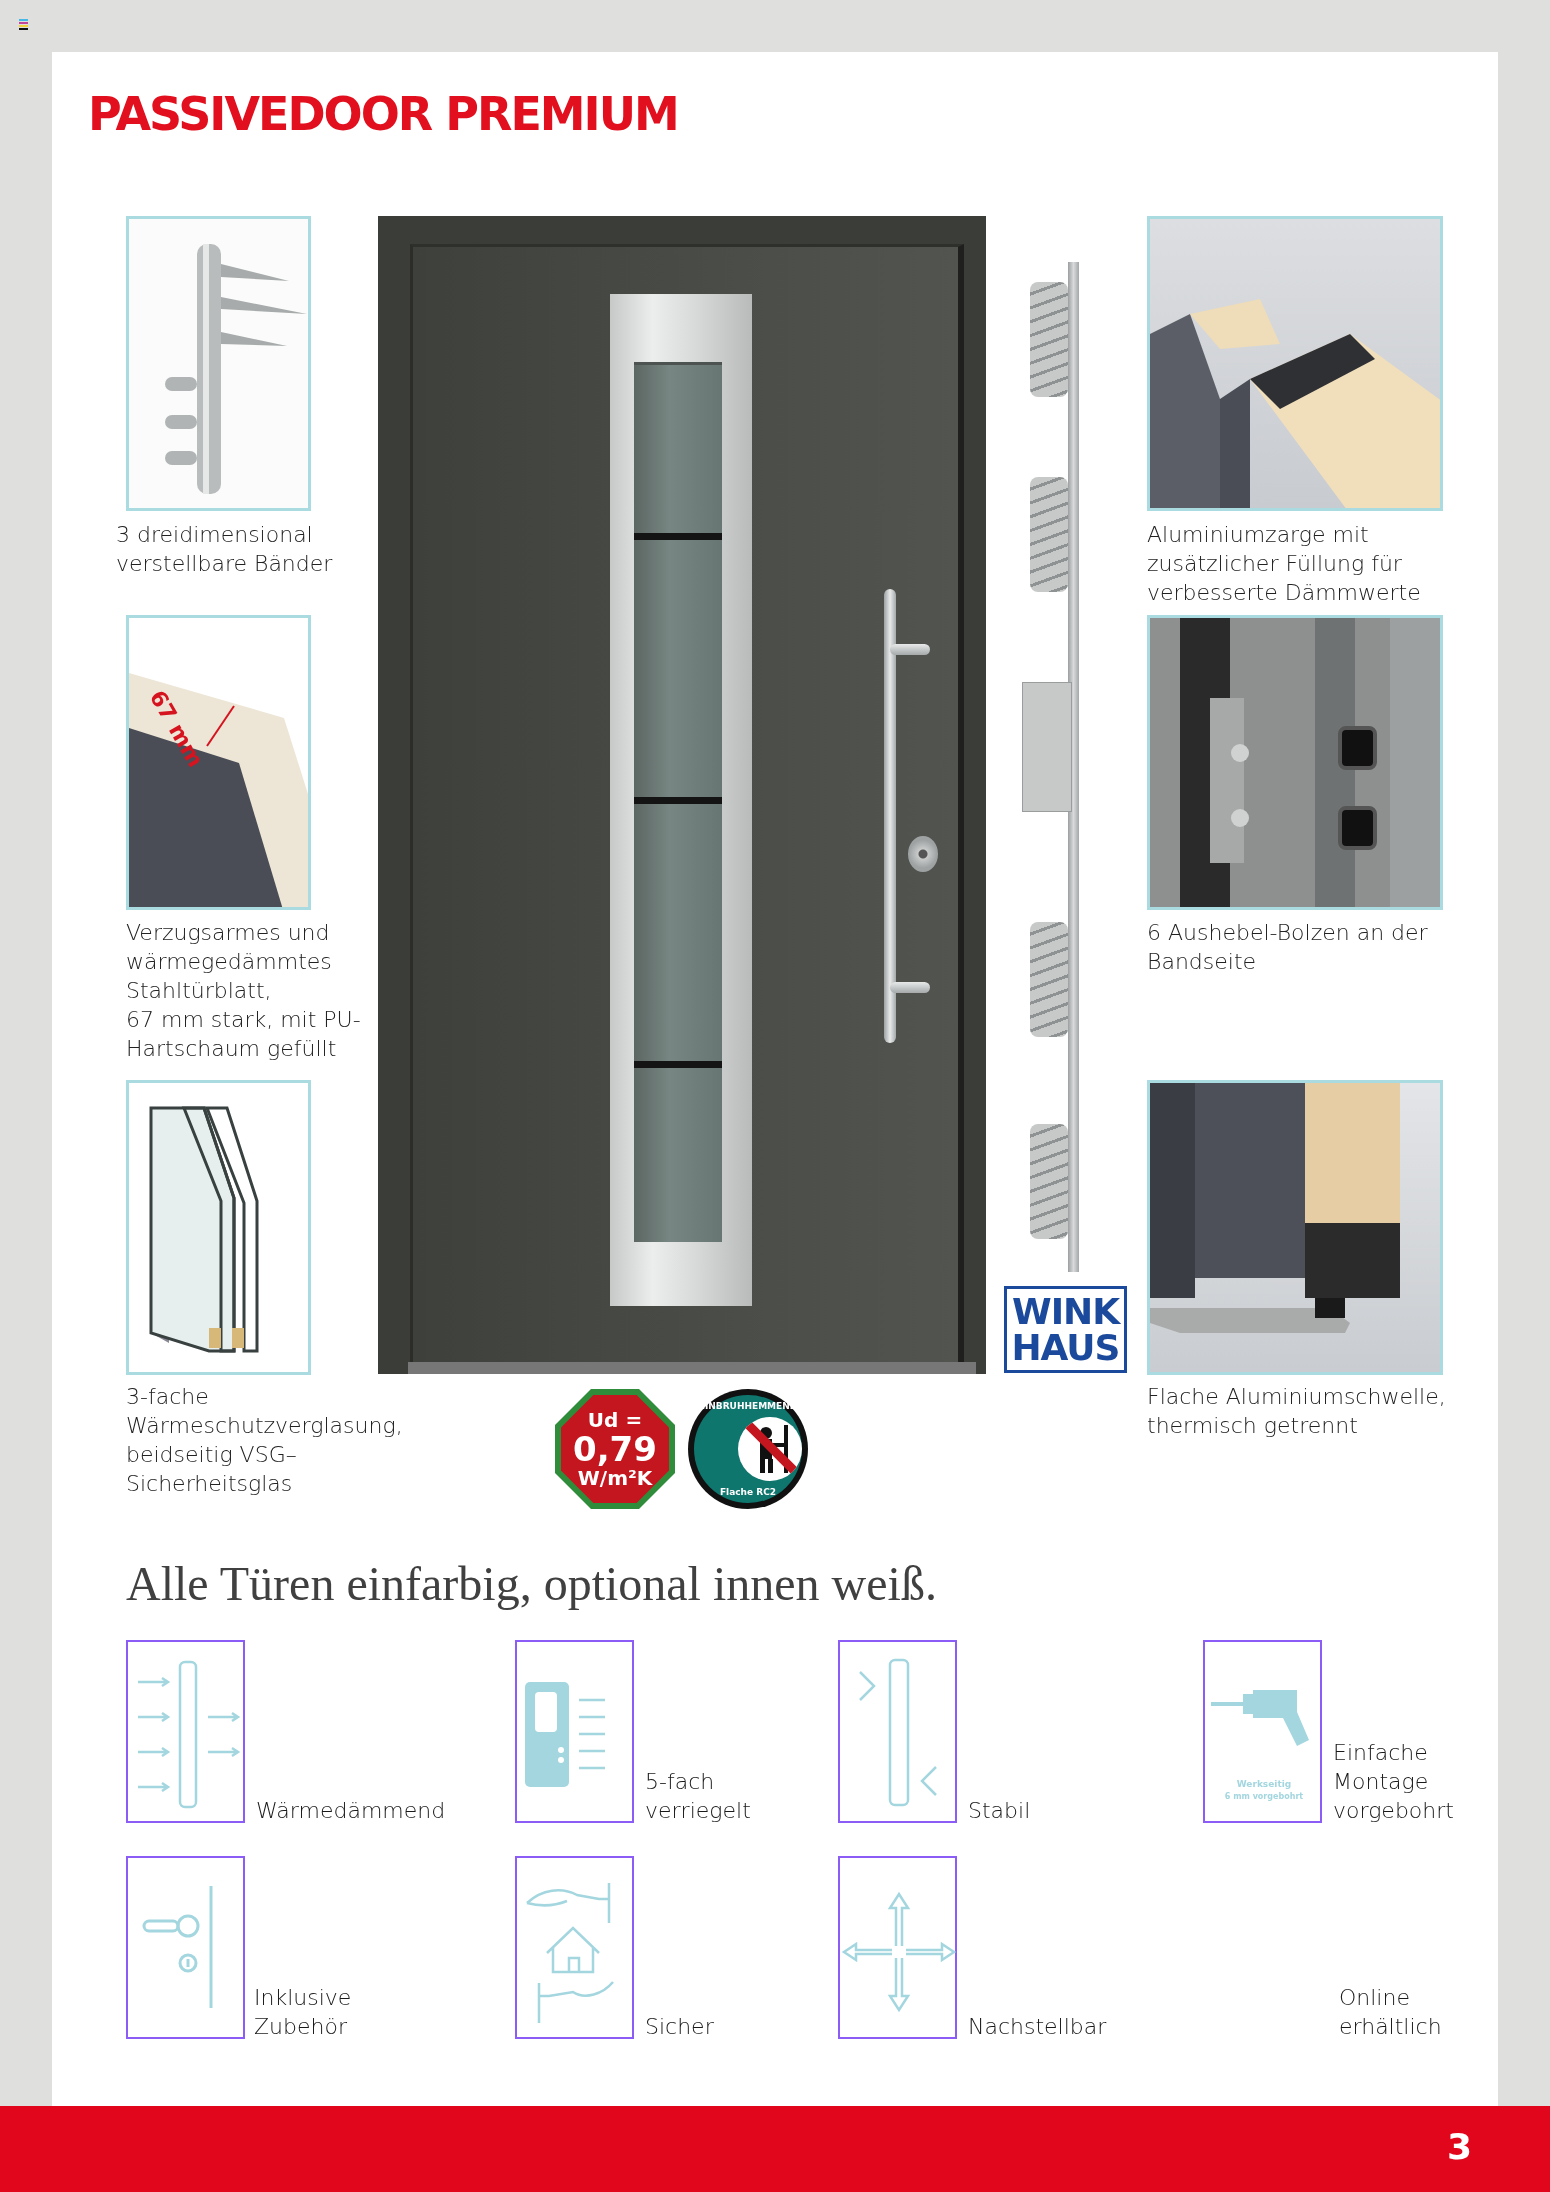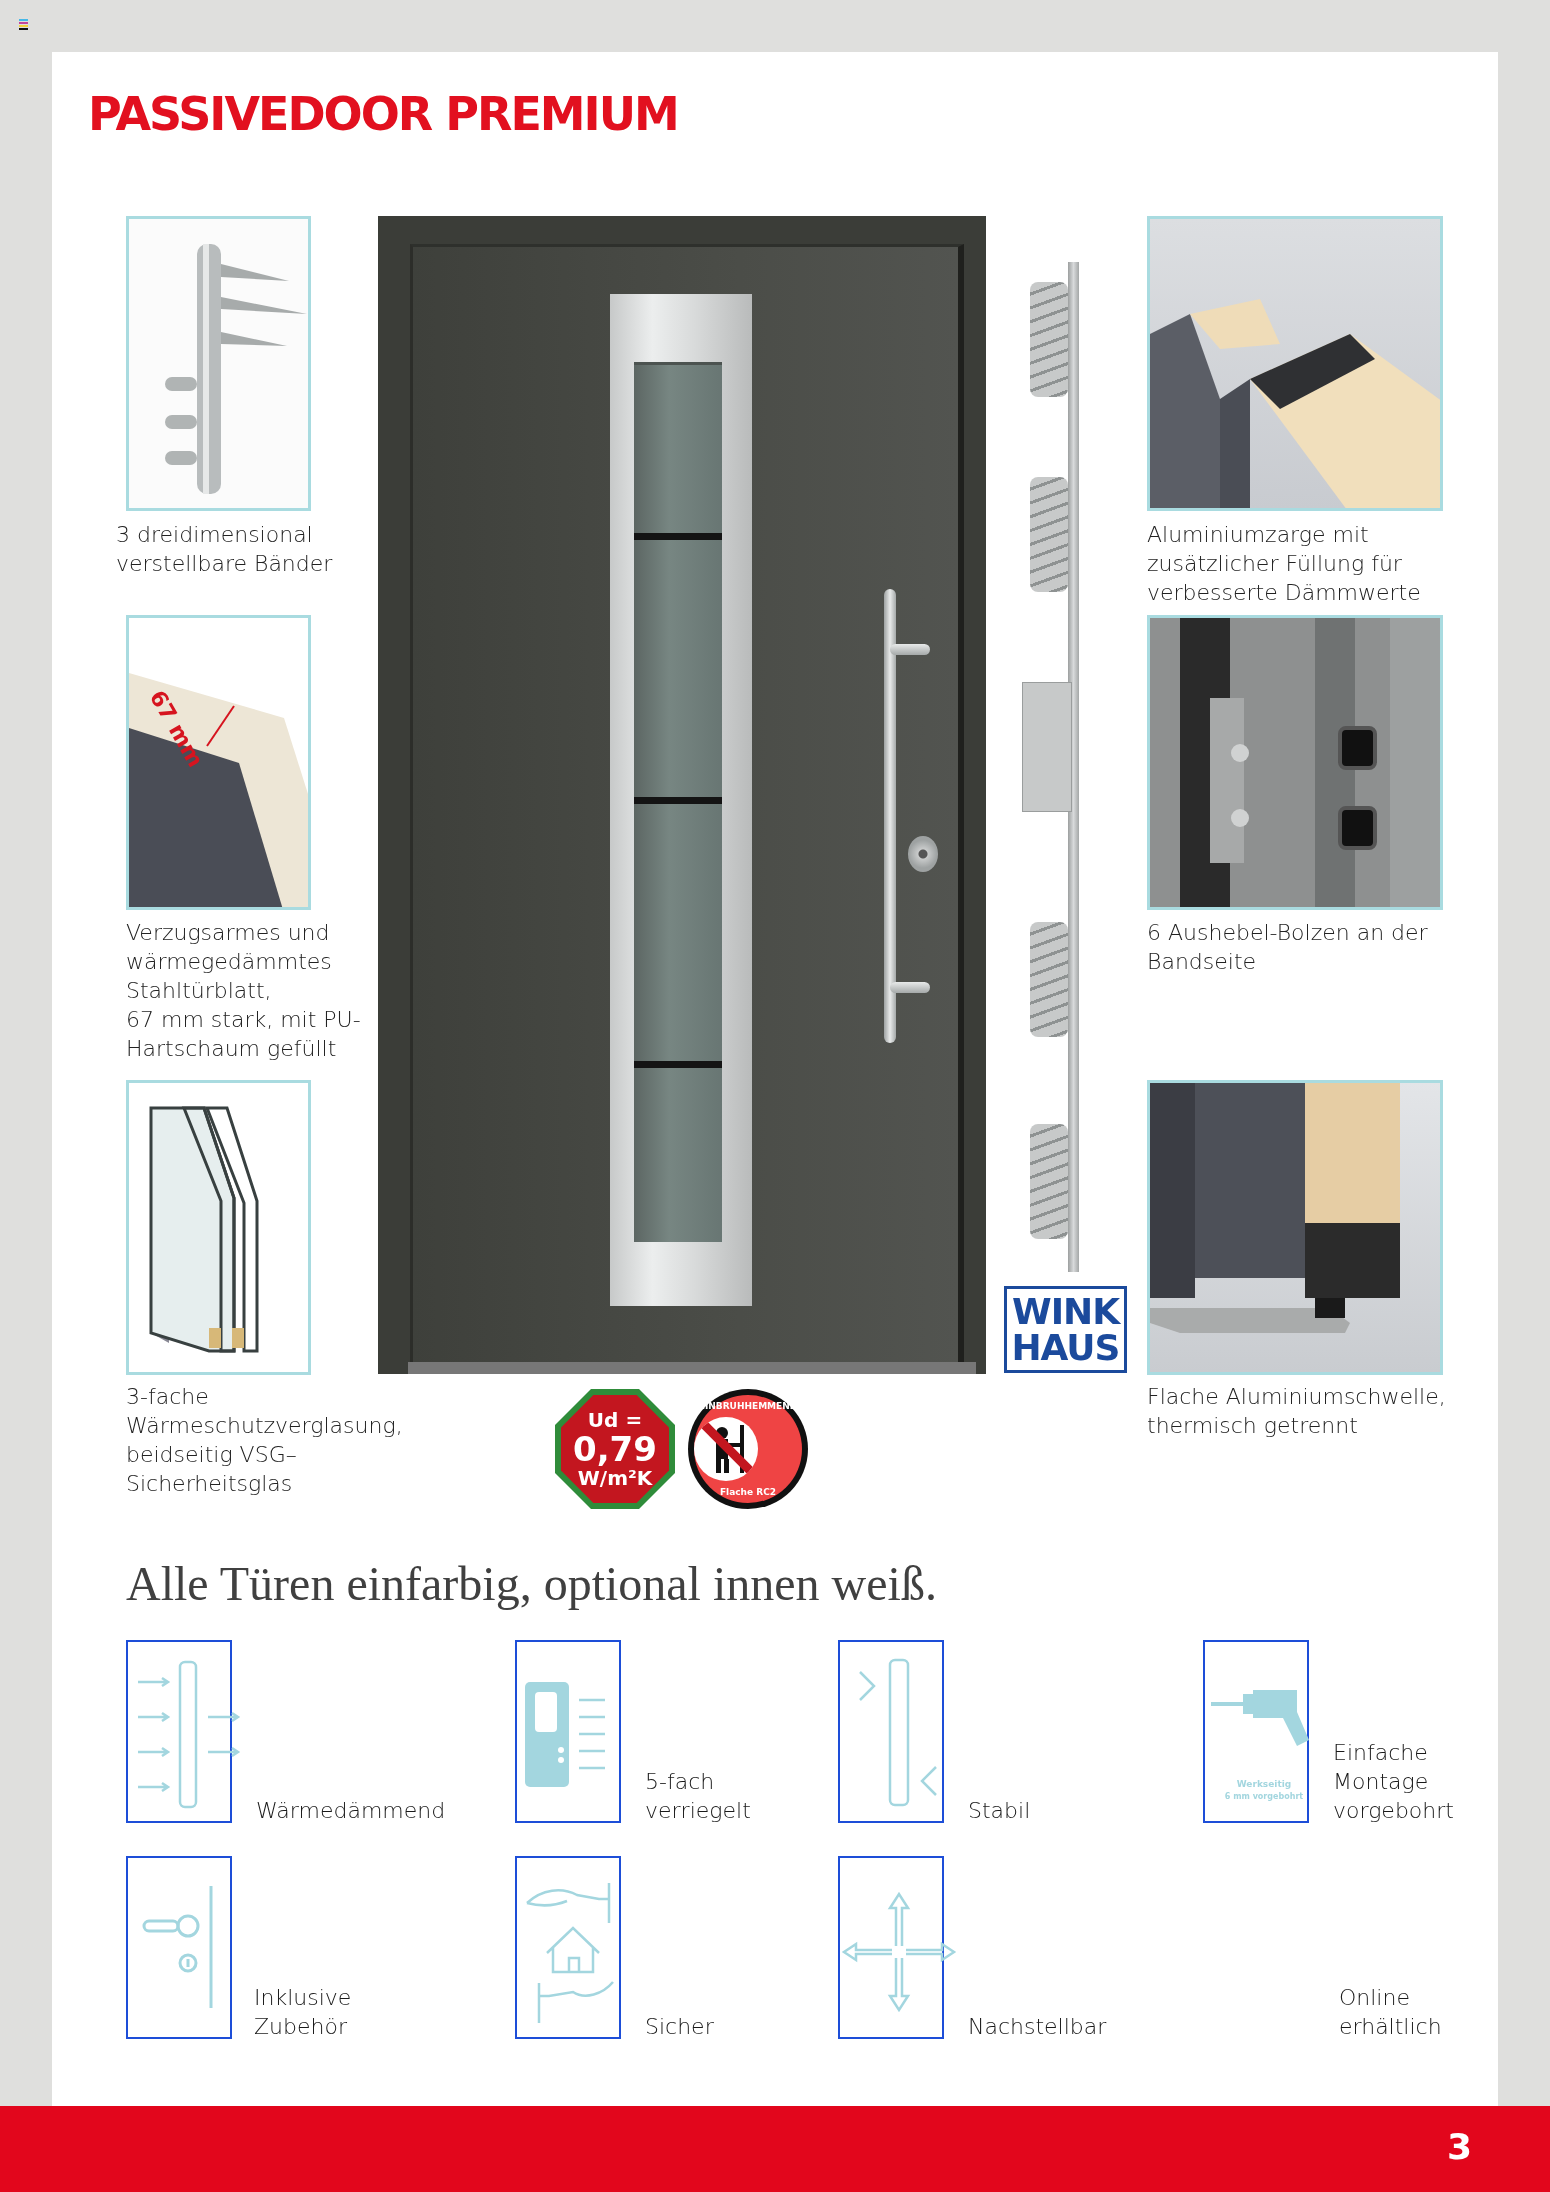--- a/index.html
+++ b/index.html
@@ -33,31 +33,31 @@
   .winkhaus { position: absolute; left: 1004px; top: 1286px; width: 123px; height: 87px; background: #ffffff; border: 3px solid #1b4a9c; display: flex; flex-direction: column; align-items: center; justify-content: center; }
   .winkhaus span { font-family: "DejaVu Sans", sans-serif; font-weight: bold; font-size: 36px; line-height: 36px; color: #1b4a9c; letter-spacing: -1px; }
 
   
   .ud-badge { position: absolute; left: 555px; top: 1389px; width: 120px; height: 120px; background: #2f8c3a; clip-path: polygon(30% 0,70% 0,100% 30%,100% 70%,70% 100%,30% 100%,0 70%,0 30%); border-radius: 23px; }
   .ud-inner { position: absolute; left: 6px; top: 6px; width: 108px; height: 108px; background: #c3161f; clip-path: polygon(30% 0,70% 0,100% 30%,100% 70%,70% 100%,30% 100%,0 70%,0 30%); display: flex; flex-direction: column; align-items: center; justify-content: center; color: #fff; font-family: "DejaVu Sans", sans-serif; font-weight: bold; }
   .ud-label { font-size: 20px; line-height: 22px; }
   .ud-value { font-size: 34px; line-height: 36px; }
   .ud-unit { font-size: 20px; line-height: 22px; }
   .rc-badge { position: absolute; left: 688px; top: 1389px; width: 120px; height: 120px; border-radius: 50%; background: #111; padding: 6px; }
-  .rc-inner { width: 100%; height: 100%; border-radius: 50%; background: #ef4444; position: relative; display: flex; align-items: center; justify-content: flex-start; }
+  .rc-inner { width: 100%; height: 100%; border-radius: 50%; background: #0f766e; position: relative; display: flex; align-items: center; justify-content: flex-end; }
   .rc-white { width: 64px; height: 64px; border-radius: 50%; background: #fff; position: relative; overflow: hidden; }
   .rc-slash { position: absolute; left: -10px; top: 28px; width: 90px; height: 9px; background: #c3161f; transform: rotate(45deg); }
   .rc-text-top { position: absolute; top: 6px; width: 100%; text-align: center; font-size: 9px; font-weight: bold; color: #fff; font-family: "DejaVu Sans", sans-serif; }
   .rc-text-bottom { position: absolute; bottom: 6px; width: 100%; text-align: center; font-size: 9px; font-weight: bold; color: #fff; font-family: "DejaVu Sans", sans-serif; }
 
   .subheading { position: absolute; left: 126px; top: 1556px; font-family: Liberation Serif, serif; font-size: 48px; font-weight: 300; color: #404040; }
 
   
   .feature { position: absolute; }
-  .feature .fbox { position: absolute; left: 0; top: 0; width: 106px; height: 183px; border: 2px solid #1d4ed8; }
+  .feature .fbox { position: absolute; left: 0; top: 0; width: 119px; height: 183px; border: 2px solid #8b5cf6; }
   .feature .flabel { position: absolute; bottom: 0; font-family: "DejaVu Sans", sans-serif; font-weight: 300; font-size: 22px; line-height: 29px; color: #1a1a1a; white-space: nowrap; }
   .fbox svg { position: absolute; left: 0; top: 0; }
 
   .footer { position: absolute; left: 0; top: 2106px; width: 1550px; height: 86px; background: #e2061c; }
   .page-num { position: absolute; right: 78px; top: 20px; font-family: "DejaVu Sans", sans-serif; font-weight: bold; font-size: 36px; color: #fff; }
 </style>
 </head>
 <body>
 
 <div class="cmyk">

